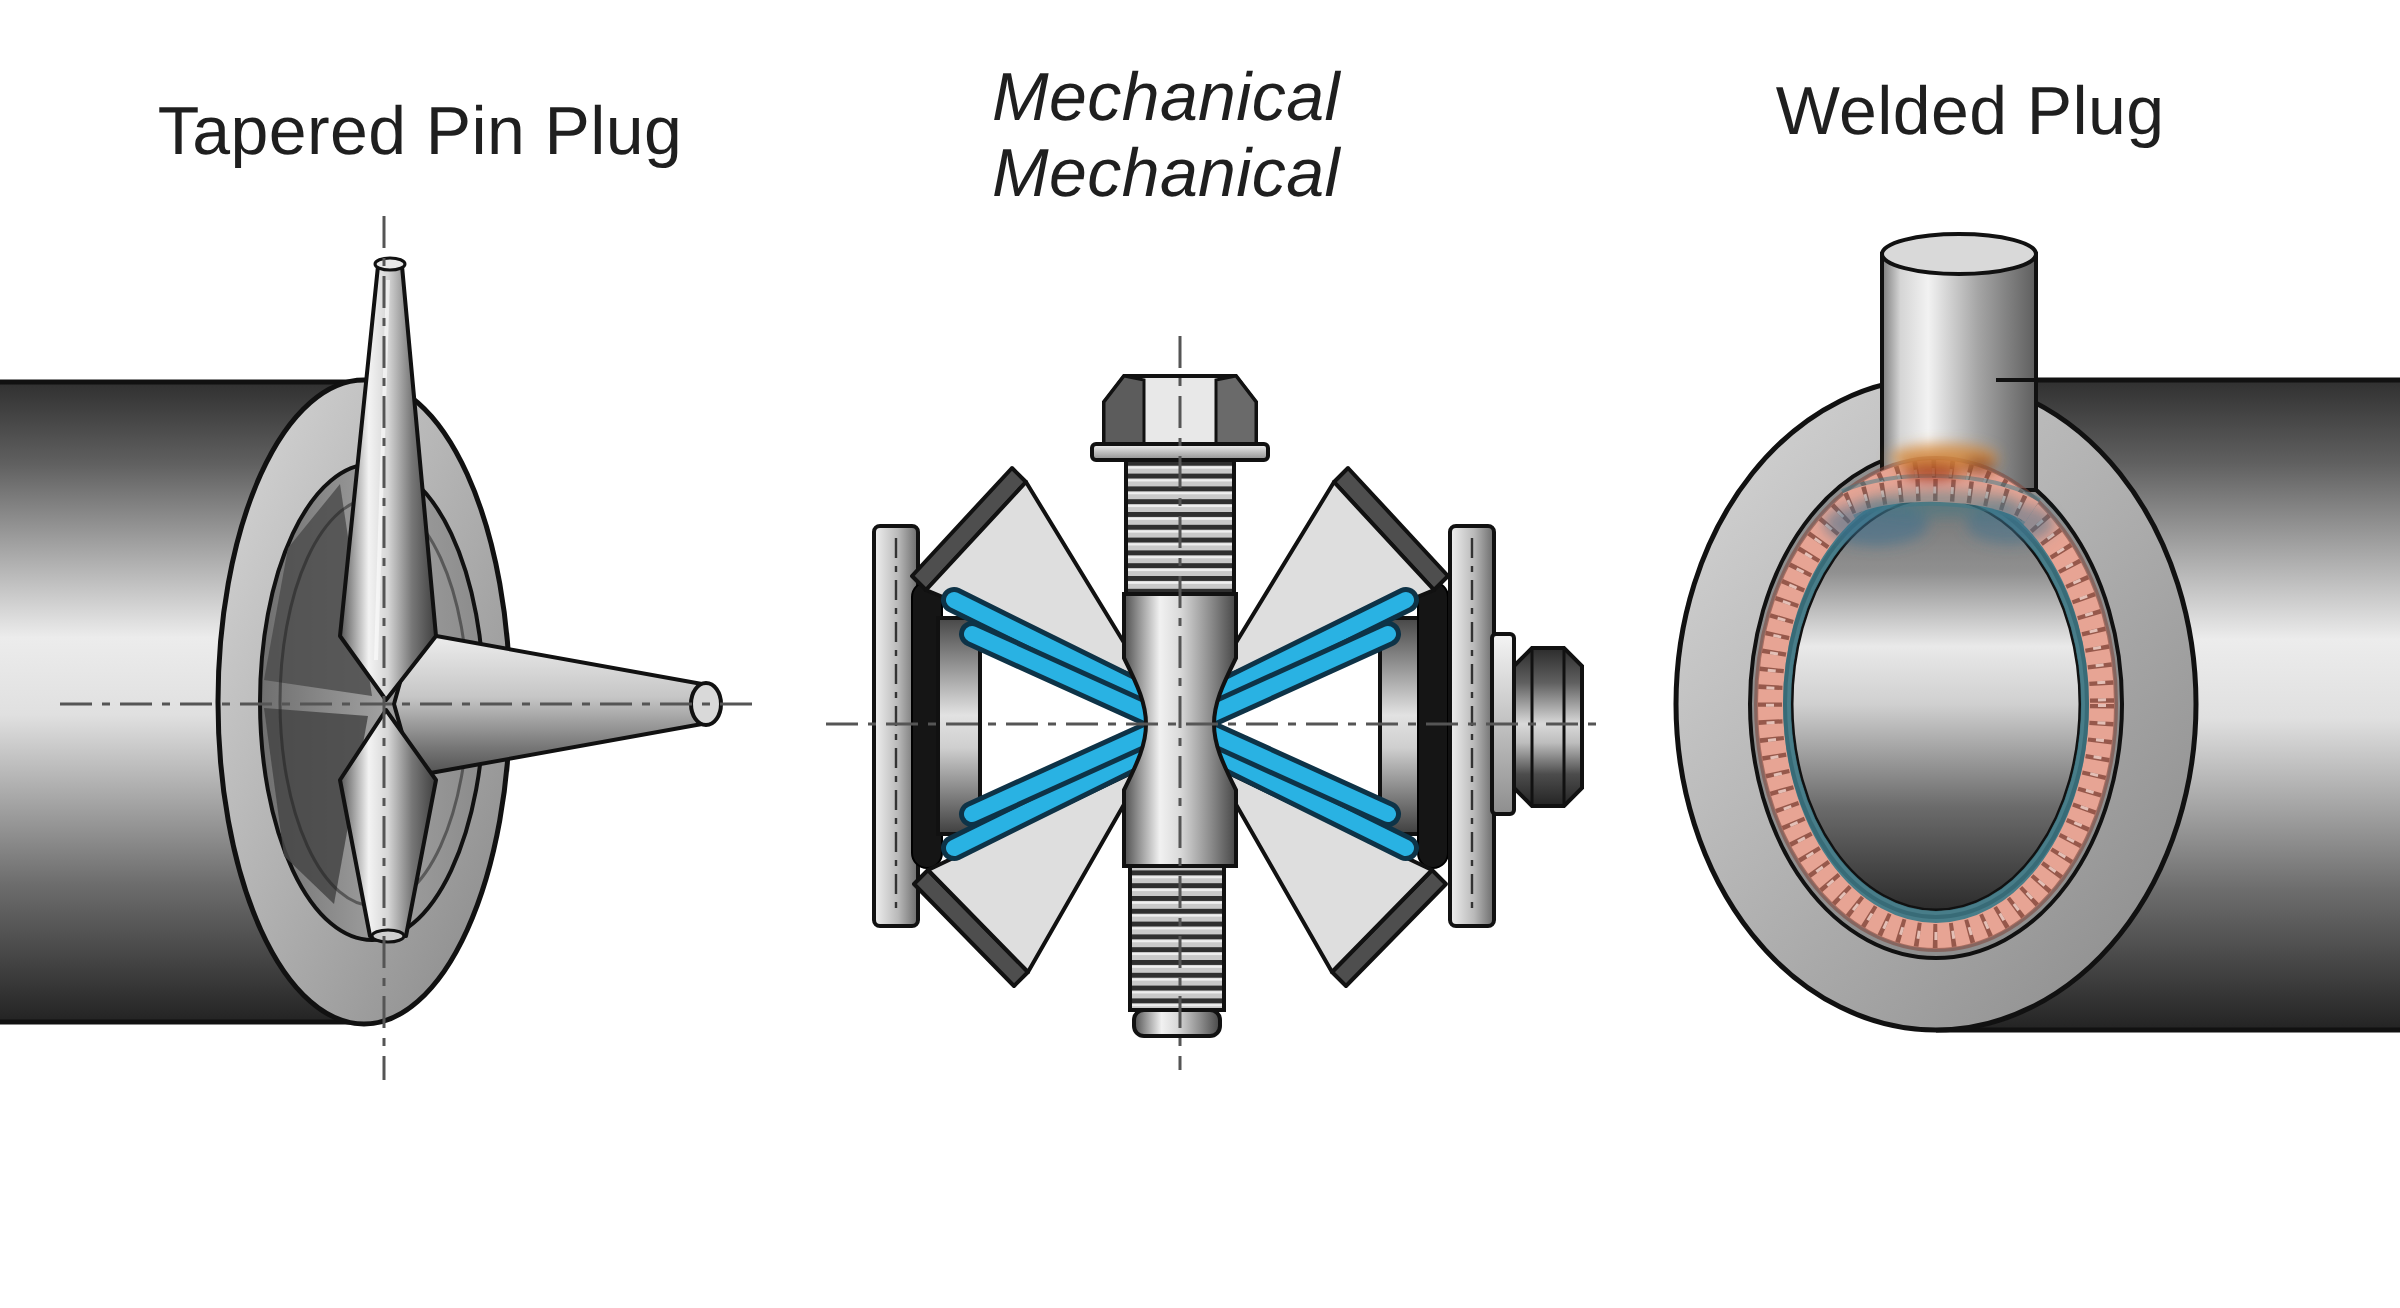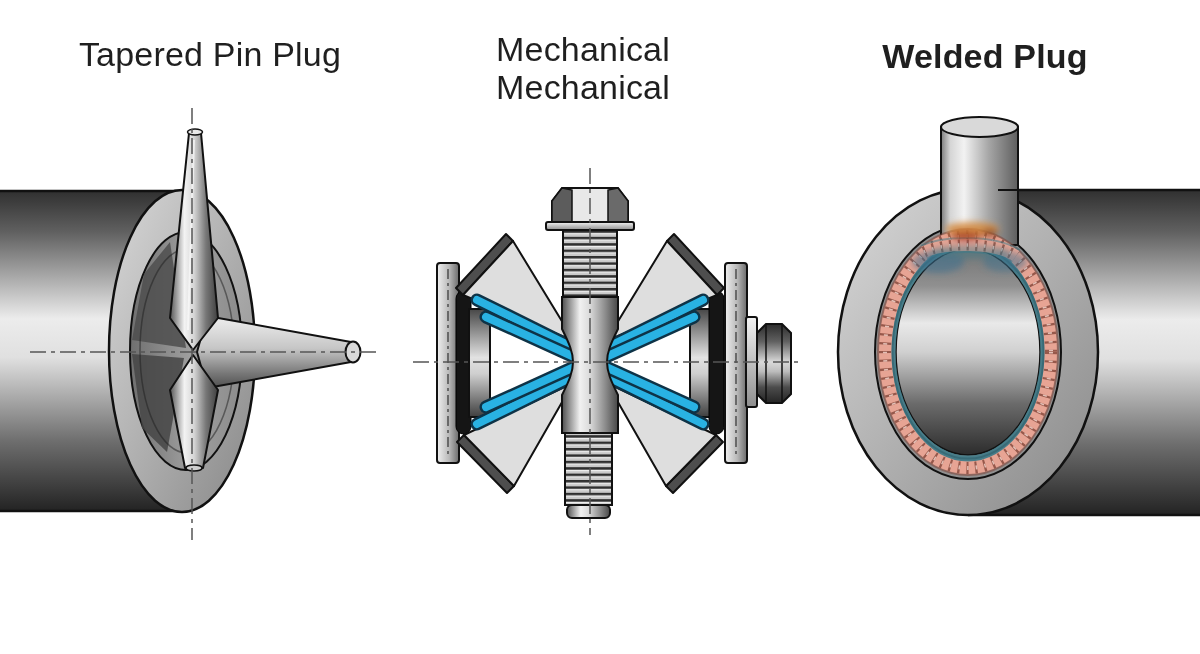--- a/index.html
+++ b/index.html
@@ -7,23 +7,23 @@
     position:relative; width:1200px; height:654px;
     background:#ffffff; overflow:hidden;
     font-family:"Liberation Sans", sans-serif;
   }
   .stage svg { position:absolute; left:0; top:0; }
   .title {
     position:absolute; text-align:center;
     font:400 34px/38px "Liberation Sans", sans-serif;
     color:var(--title-text,#1f1f1f); letter-spacing:0.2px;
   }
-  .t1 { left:40px;  top:35px; width:340px; }
-  .t2 { left:433px; top:30px; width:300px; }
-  .t3 { left:820px; top:37px; width:330px;font-weight:bold; }
+  .t1 { left:40px;  top:47px; width:340px; }
+  .t2 { left:433px; top:30px; width:300px;font-style:italic; }
+  .t3 { left:820px; top:37px; width:330px; }
 
   .centerline { stroke:var(--centerline,#555); stroke-width:1.5; stroke-dasharray:16 5 4 5; fill:none; }
   .oline  { stroke:var(--outline,#111); }
   .seal-halo { stroke:var(--seal-blue-outline,#0e3347); stroke-width:13; stroke-linecap:round; }
   .seal-core { stroke:var(--seal-blue,#29b2e3); stroke-width:8;  stroke-linecap:round; }
   .weld-main  { stroke:var(--weld-salmon,#e7a494); fill:none; }
   .weld-bead  { stroke:var(--weld-bead-dark,#8d5043); fill:none; }
   .weld-teal  { stroke:var(--weld-teal,#3c7a88); fill:none; }
   .weld-shine { stroke:#f6d9d1; fill:none; }
   .heat-orange { fill:var(--heat-orange,#d4883c); }

